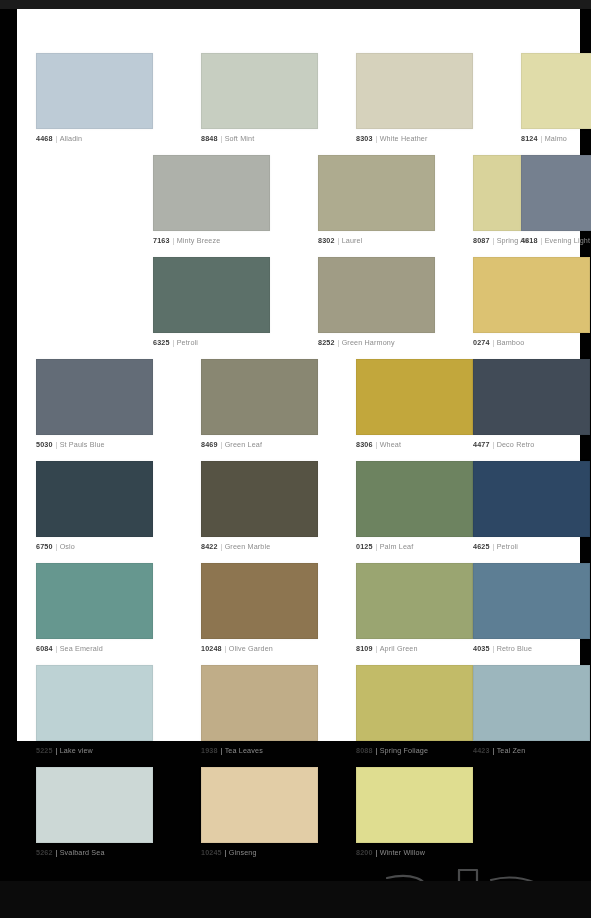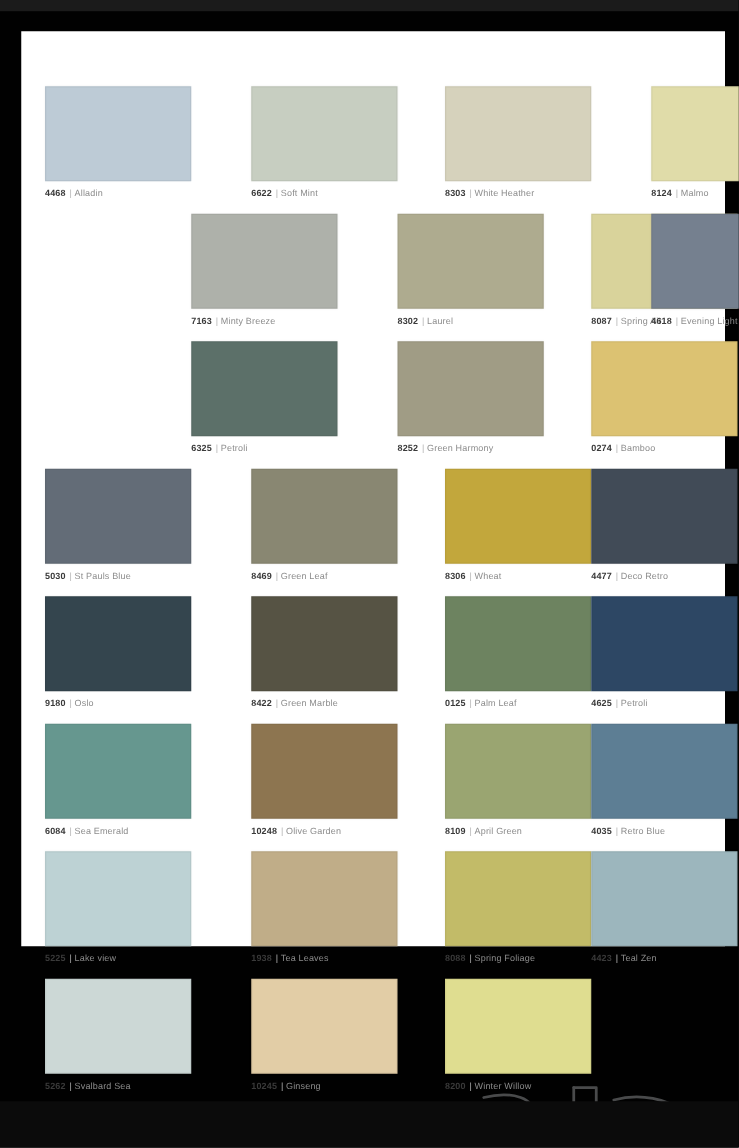--- a/index.html
+++ b/index.html
@@ -29,21 +29,20 @@
   }
 
   
   #page {
     position: absolute;
     left: 17px;
     top: 9px;
     width: 563px;
     height: 732px;
     background: #ffffff;
-    margin-top: 16px;
   }
 
   #swatch-grid {
     position: absolute;
     left: 19px;
     top: 44px;
     width: 525px;
     display: grid;
     grid-template-columns: 117px 48px 117px 38px 117px 48px 117px;
     grid-auto-rows: 102px;
@@ -111,21 +110,21 @@
 
   <div id="page">
     <div id="swatch-grid">
         <div class="swatch-cell">
           <div class="chip" style="background: rgb(189, 203, 214);"></div>
           <div class="caption"><span class="code">4468</span><span class="sep">|</span><span class="cname">Alladin</span></div>
         </div>
         <div class="gap"></div>
         <div class="swatch-cell">
           <div class="chip" style="background: rgb(199, 206, 193);"></div>
-          <div class="caption"><span class="code">6622</span><span class="sep">|</span><span class="cname">Soft Mint</span></div>
+          <div class="caption"><span class="code">8848</span><span class="sep">|</span><span class="cname">Soft Mint</span></div>
         </div>
         <div class="gap"></div>
         <div class="swatch-cell">
           <div class="chip" style="background: rgb(214, 210, 188);"></div>
           <div class="caption"><span class="code">8303</span><span class="sep">|</span><span class="cname">White Heather</span></div>
         </div>
         <div class="gap"></div>
         <div class="swatch-cell">
           <div class="chip" style="background: rgb(224, 220, 169);"></div>
           <div class="caption"><span class="code">8124</span><span class="sep">|</span><span class="cname">Malmo</span></div>
@@ -179,21 +178,21 @@
           <div class="chip" style="background: rgb(194, 167, 60);"></div>
           <div class="caption"><span class="code">8306</span><span class="sep">|</span><span class="cname">Wheat</span></div>
         </div>
         <div class="swatch-cell">
           <div class="chip" style="background: rgb(65, 75, 87);"></div>
           <div class="caption"><span class="code">4477</span><span class="sep">|</span><span class="cname">Deco Retro</span></div>
         </div>
         <div class="gap"></div>
         <div class="swatch-cell">
           <div class="chip" style="background: rgb(52, 69, 78);"></div>
-          <div class="caption"><span class="code">9180</span><span class="sep">|</span><span class="cname">Oslo</span></div>
+          <div class="caption"><span class="code">6750</span><span class="sep">|</span><span class="cname">Oslo</span></div>
         </div>
         <div class="gap"></div>
         <div class="swatch-cell">
           <div class="chip" style="background: rgb(86, 83, 68);"></div>
           <div class="caption"><span class="code">8422</span><span class="sep">|</span><span class="cname">Green Marble</span></div>
         </div>
         <div class="gap"></div>
         <div class="swatch-cell">
           <div class="chip" style="background: rgb(109, 131, 96);"></div>
           <div class="caption"><span class="code">0125</span><span class="sep">|</span><span class="cname">Palm Leaf</span></div>

